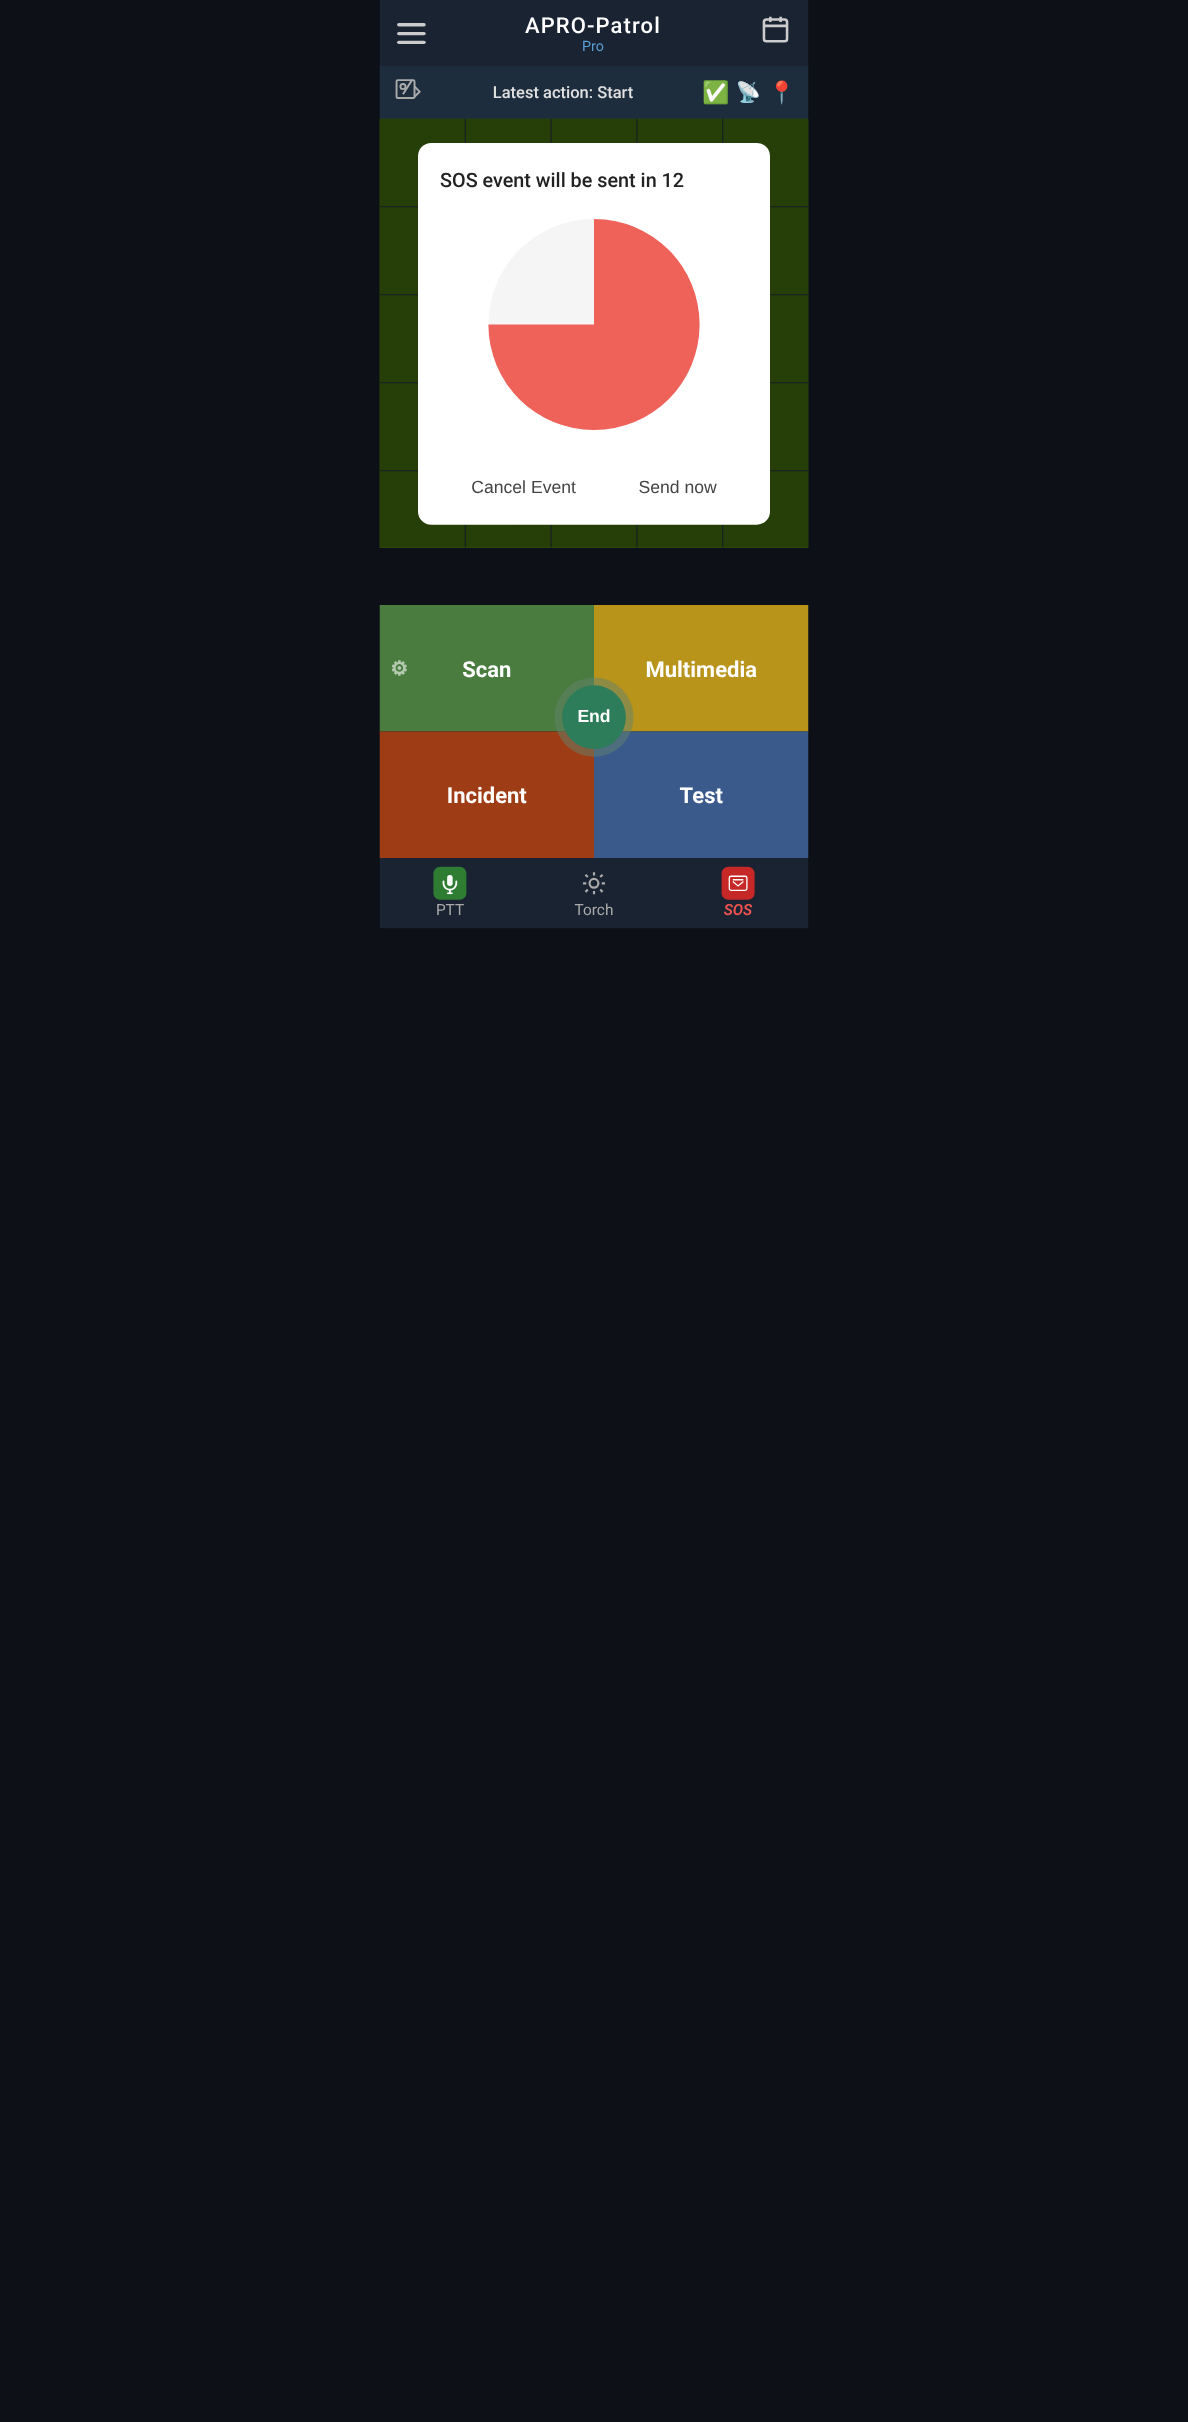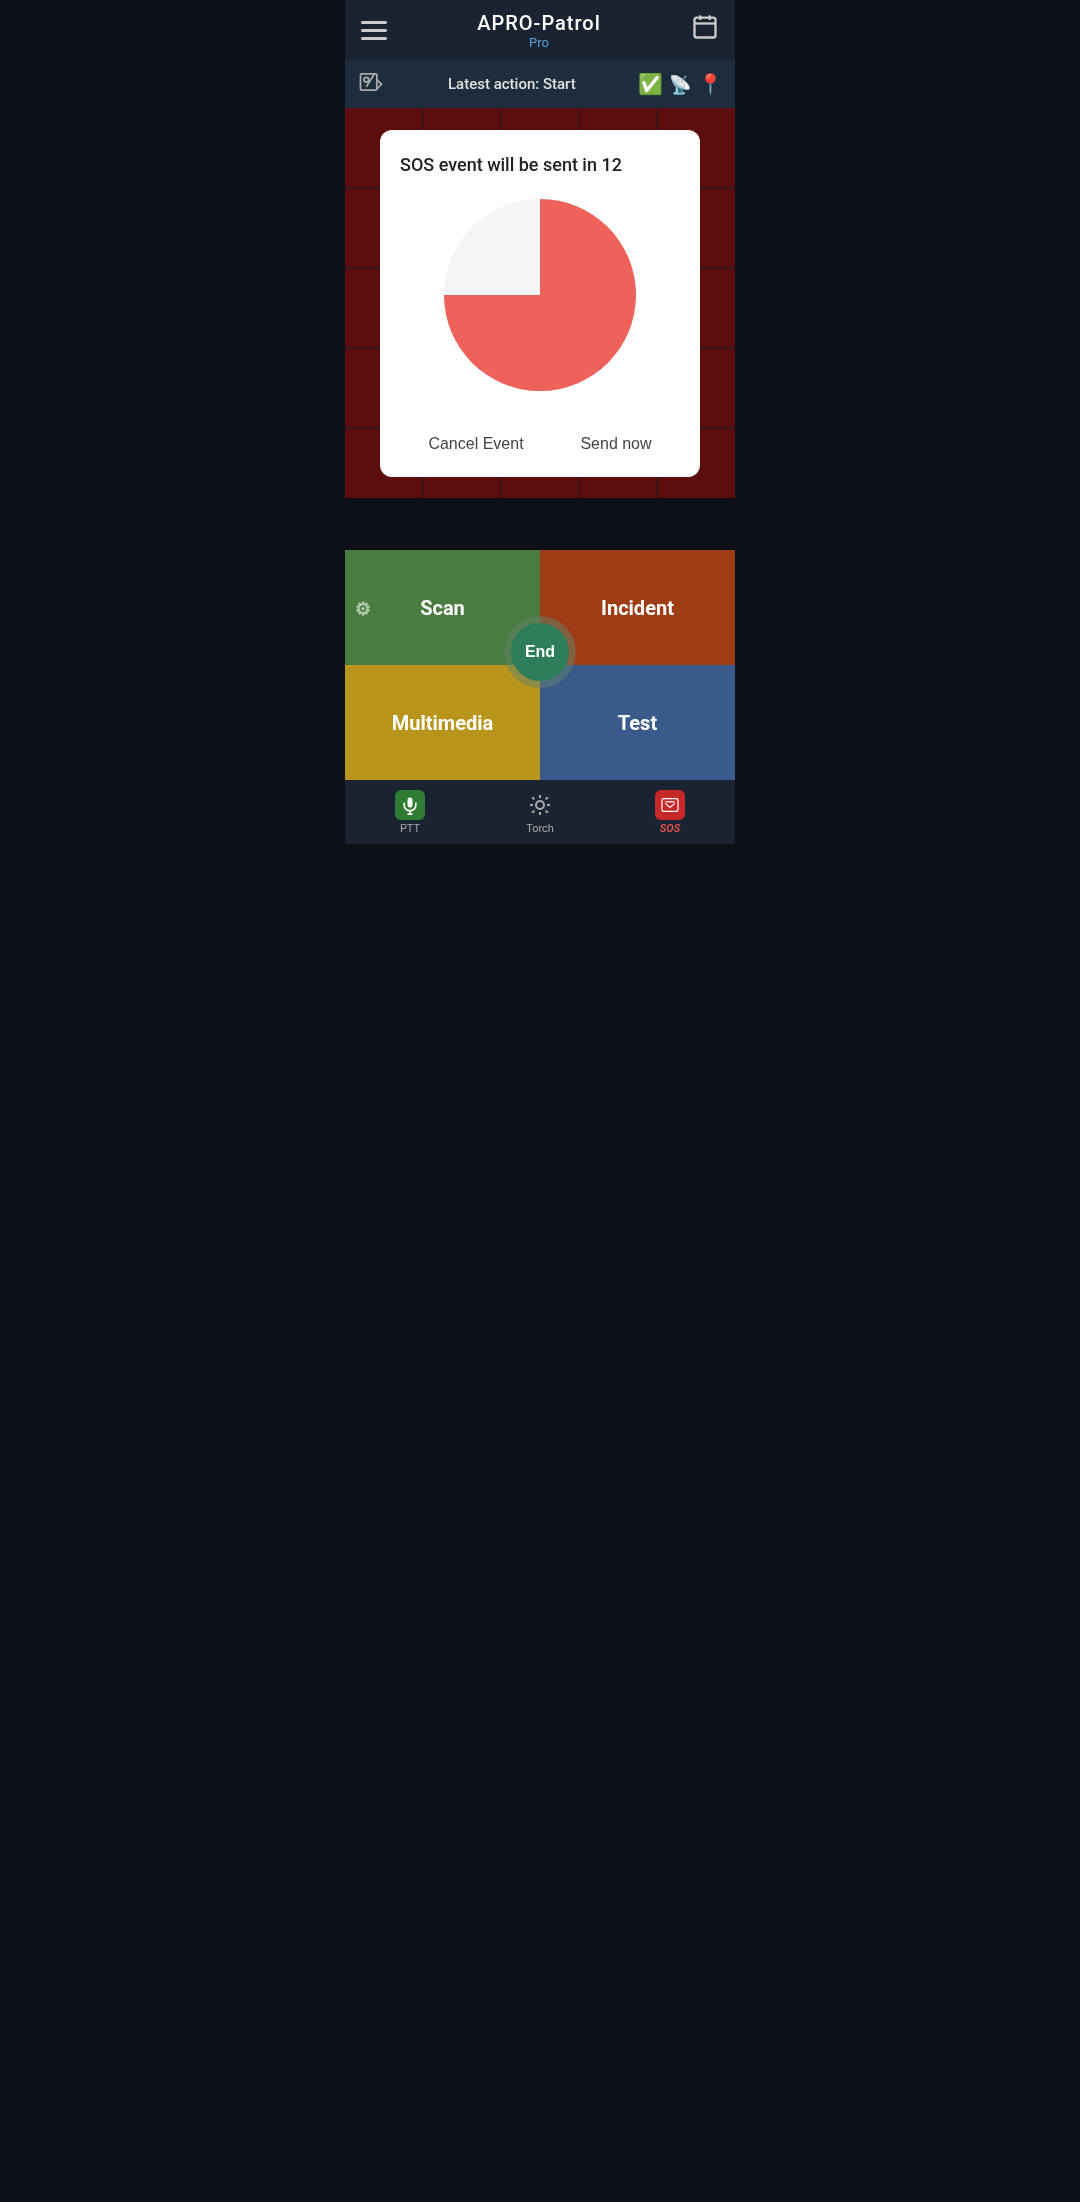--- a/index.html
+++ b/index.html
@@ -103,21 +103,21 @@
     }
 
     .status-pin {
       color: #e53935;
       font-size: 20px;
     }
 
     
     .main-bg {
       position: relative;
-      background: #b91c1c;
+      background: #4d7c0f;
       height: 390px;
       display: flex;
       align-items: center;
       justify-content: center;
       overflow: hidden;
     }
 
     
     .qr-shield {
       position: relative;
@@ -277,21 +277,21 @@
       display: flex;
       align-items: center;
       justify-content: center;
       font-size: 18px;
     }
 
     .nav-icon.ptt-icon { background: #2e7d32; }
     .nav-icon.sos-icon { background: #c62828; }
 
     .nav-label {
-      font-size: 11px;
+      font-size: 14px;
       color: #aaa;
     }
 
     .nav-label.sos-label {
       color: #ef5350;
       font-weight: 600;
       font-style: italic;
     }
 
     
@@ -407,25 +407,25 @@
       </div>
     </div>
   </div>
 </div>
 
 <div class="action-grid">
   <div class="action-cell scan">
     <span class="settings-icon-cell">⚙</span>
     <span>Scan</span>
   </div>
+  <div class="action-cell multimedia">
+    <span>Multimedia</span>
+  </div>
   <div class="action-cell incident">
     <span>Incident</span>
-  </div>
-  <div class="action-cell multimedia">
-    <span>Multimedia</span>
   </div>
   <div class="action-cell test">
     <span>Test</span>
   </div>
 </div>
 
 <div class="end-btn-wrap">
   <div class="end-btn-outer">
     <button class="end-btn">End</button>
   </div>

